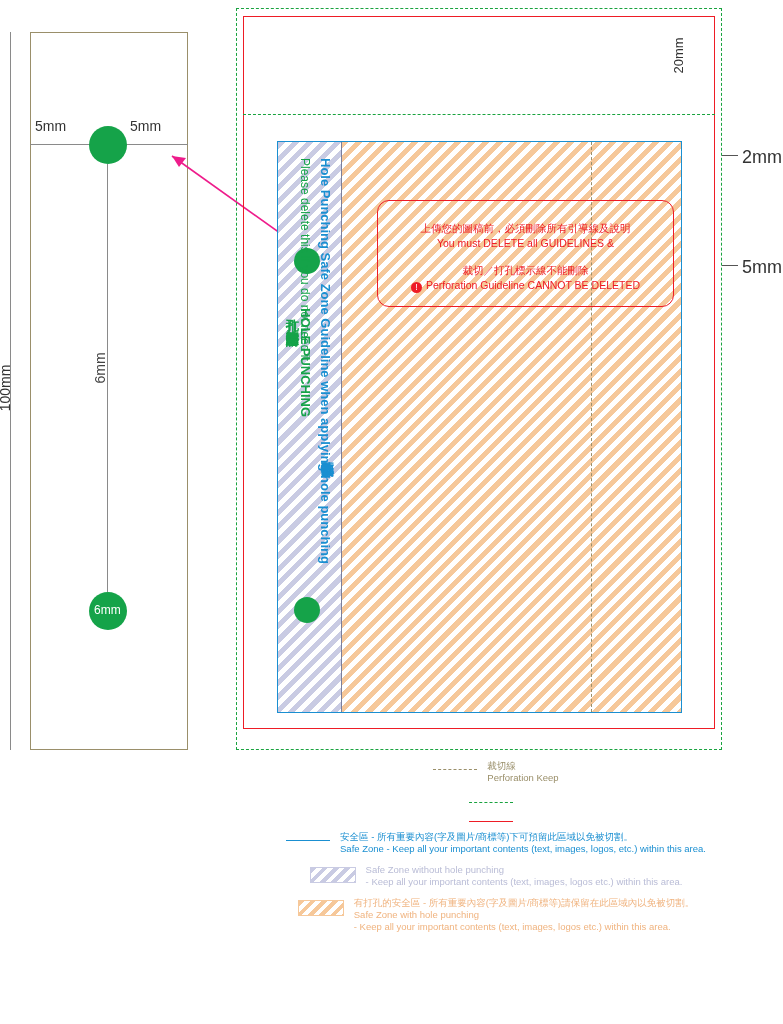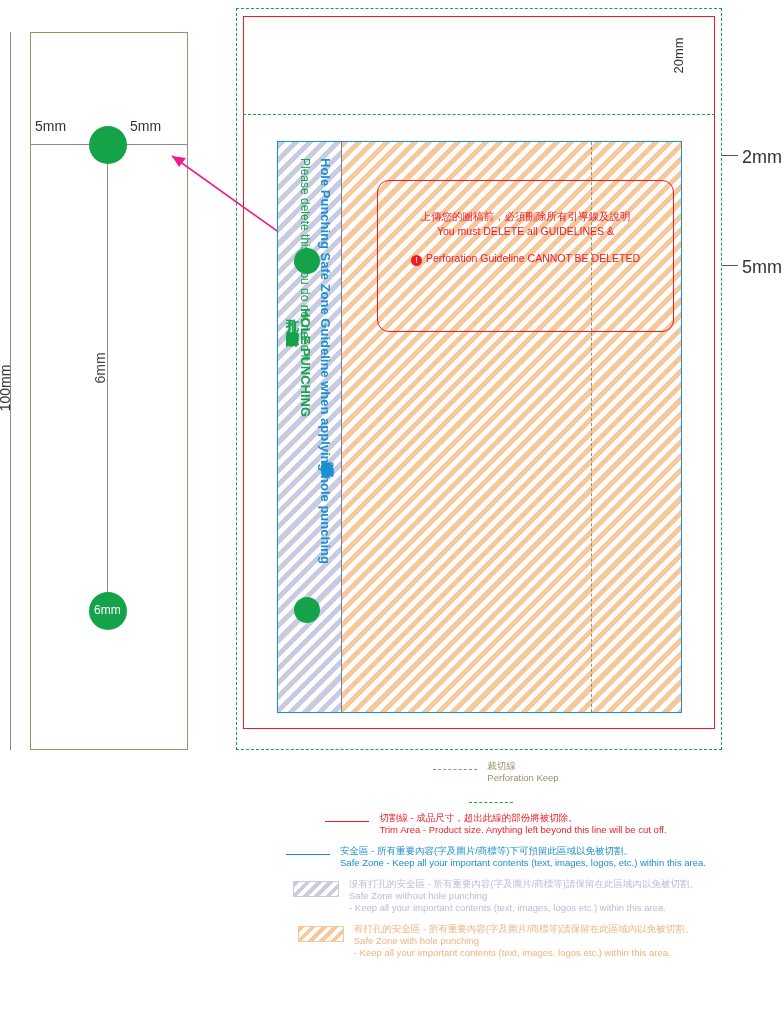--- a/index.html
+++ b/index.html
@@ -73,23 +73,23 @@
   
   #vtext-hole{position:absolute;left:47px;top:300px;width:24px;}
   .vtxt{writing-mode:vertical-rl;text-orientation:mixed;white-space:nowrap;font-size:12px;}
   .vtxt.bold{font-weight:bold;font-size:13px;}
 
   
   #art-hole-top{position:absolute;left:58px;top:240px;width:26px;height:26px;border-radius:50%;background:#15a349;}
   #art-hole-bottom{position:absolute;left:58px;top:589px;width:26px;height:26px;border-radius:50%;background:#15a349;}
 
   
-  #warn-box{position:absolute;left:141px;top:172px;width:297px;height:152px;
+  #warn-box{position:absolute;left:141px;top:192px;width:297px;height:107px;
             border:1.2px solid #ee1c25;border-radius:12px;box-sizing:border-box;
-            text-align:center;padding-top:28px;}
+            text-align:center;padding-top:20px;}
   #warn-box div{color:#ee1c25;font-size:10.5px;line-height:15px;white-space:nowrap;}
   #warn-box .cn{font-size:10.5px;}
   #warn-box .spacer{height:12px;}
   #warn-icon{display:inline-block;width:11px;height:11px;border-radius:50%;
              background:#ee1c25;color:#fff;font-size:9px;line-height:11px;
              text-align:center;margin-right:4px;vertical-align:-1px;}
 
   
   #legend{position:absolute;left:236px;top:760px;width:520px;}
   .legend-row{display:flex;align-items:flex-start;margin-bottom:9px;justify-content:center;}
@@ -164,20 +164,21 @@
     <span class="vtxt bold" style="color:#1a8fd1;">Hole Punching Safe Zone  Guideline when applying  hole punching</span>
   </div>
   <div style="position:absolute;left:82px;top:430px;">
     <span class="vtxt bold" style="color:#1a8fd1;">打孔後的安全區</span>
   </div>
 
   <div id="warn-box">
     <div class="cn">上傳您的圖稿前，必須刪除所有引導線及說明</div>
     <div>You must DELETE all GUIDELINES &amp;</div>
     <div class="spacer"></div>
+    <div class="cn">裁切／打孔標示線不能刪除</div>
     <div>
       <span id="warn-icon">!</span><span>Perforation Guideline CANNOT BE DELETED</span>
     </div>
   </div>
 </div>
 
 <div class="side-tick" style="left:722px;top:155px;"></div>
 <div class="side-label" style="left:742px;top:147px;">2mm</div>
 <div class="side-tick" style="left:722px;top:265px;"></div>
 <div class="side-label" style="left:742px;top:257px;">5mm</div>
@@ -192,38 +193,33 @@
       <span class="l2">Perforation Keep</span>
     </div>
   </div>
 
   <div class="legend-row">
     <div class="legend-swatch sw-bleed"></div>
   </div>
 
   <div class="legend-row">
     <div class="legend-swatch sw-trim"></div>
-    <div class="legend-text c-trim">
-      <span class="l1">切割線 - 成品尺寸，超出此線的部份將被切除。</span>
-      <span class="l2">Trim Area - Product size. Anything left beyond this line will be cut off.</span>
-    </div>
   </div>
 
   <div class="legend-row">
     <div class="legend-swatch sw-safe"></div>
     <div class="legend-text c-safe">
       <span class="l1">安全區 - 所有重要內容(字及圖片/商標等)下可預留此區域以免被切割。</span>
       <span class="l2">Safe Zone - Keep all your important contents (text, images, logos, etc.) within this area.</span>
     </div>
   </div>
 
   <div class="legend-row">
     <div class="legend-swatch sw-nohole"></div>
     <div class="legend-text c-nohole">
-      <span class="l1">沒有打孔的安全區 - 所有重要內容(字及圖片/商標等)請保留在此區域內以免被切割。</span>
       <span class="l2">Safe Zone without hole punching</span>
       <span class="l3">- Keep all your important contents (text, images, logos etc.) within this area.</span>
     </div>
   </div>
 
   <div class="legend-row">
     <div class="legend-swatch sw-hole"></div>
     <div class="legend-text c-hole">
       <span class="l1">有打孔的安全區 - 所有重要內容(字及圖片/商標等)請保留在此區域內以免被切割。</span>
       <span class="l2">Safe Zone with hole punching</span>

